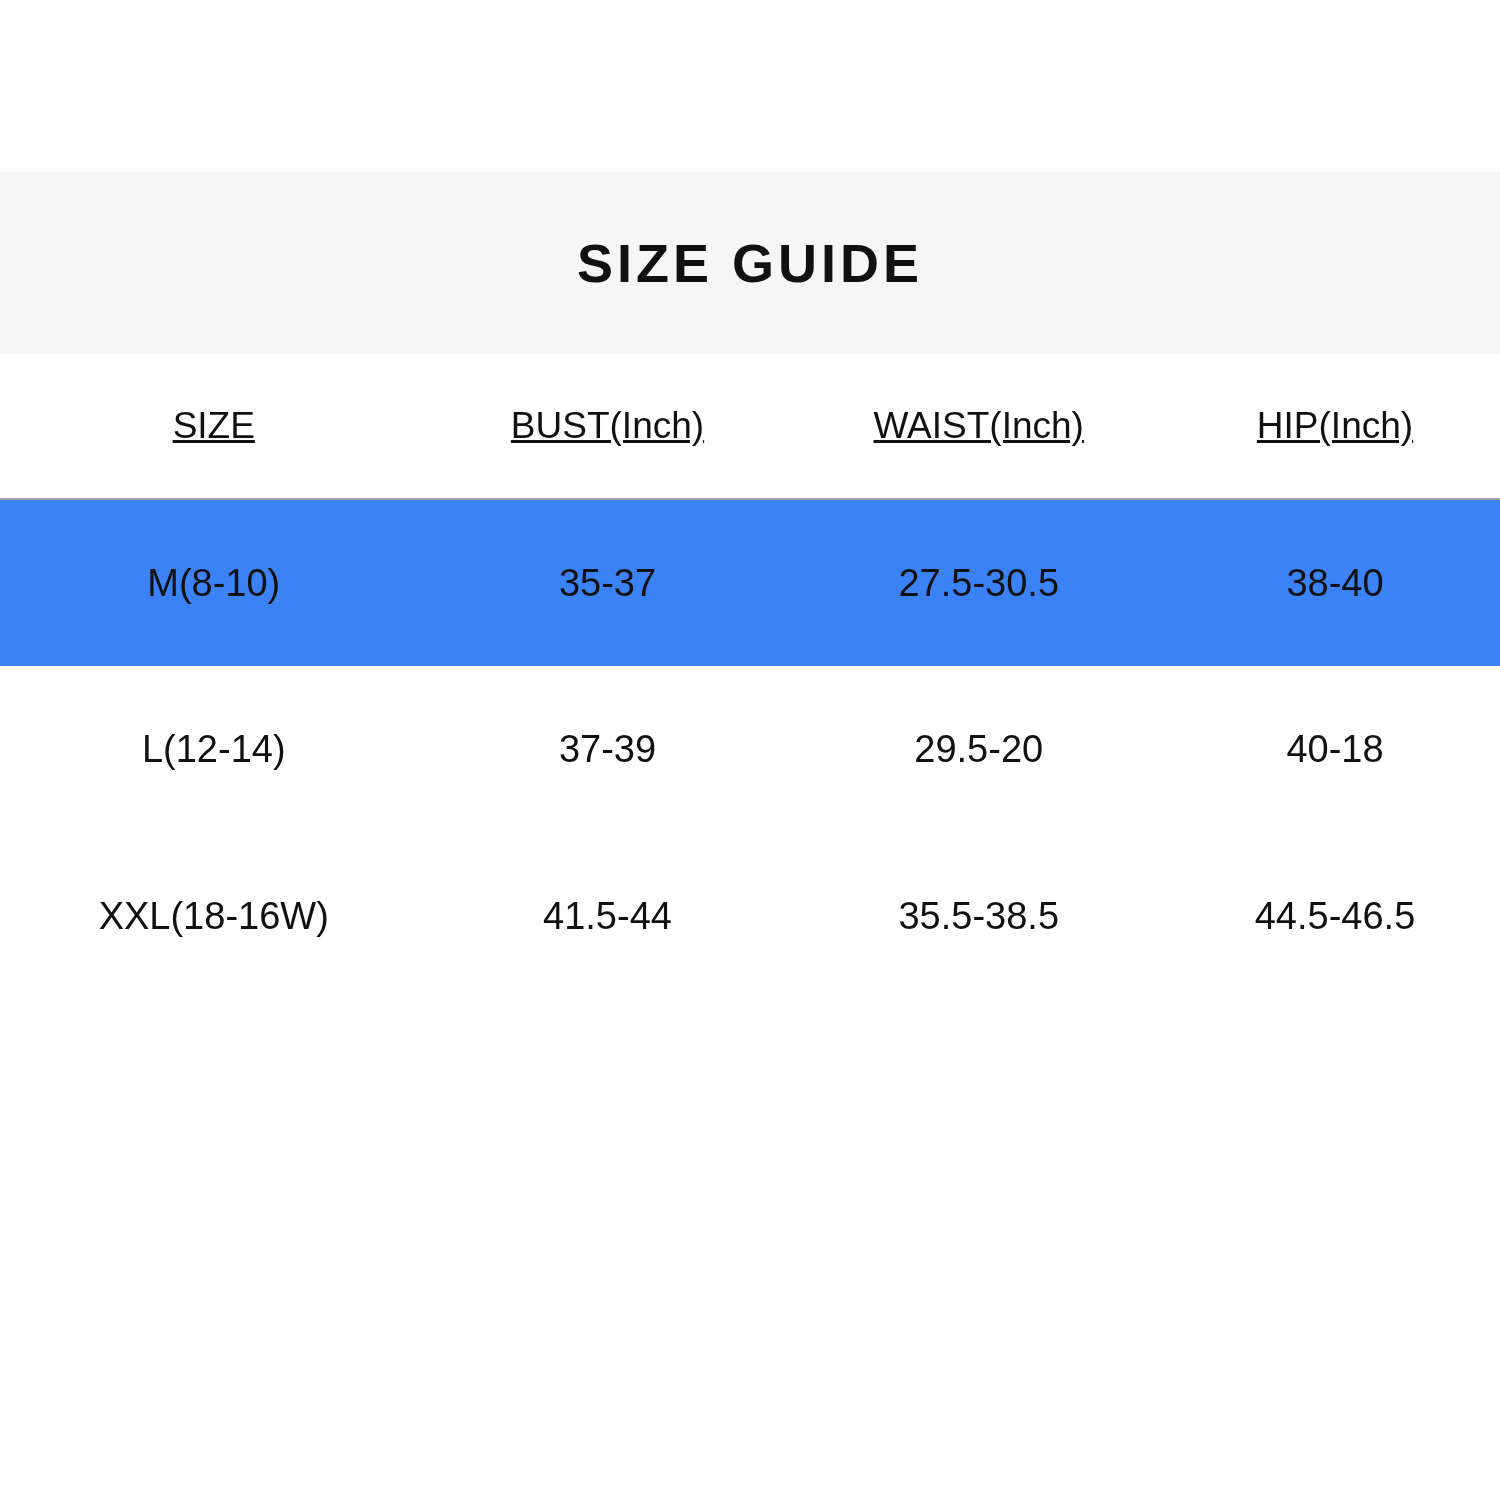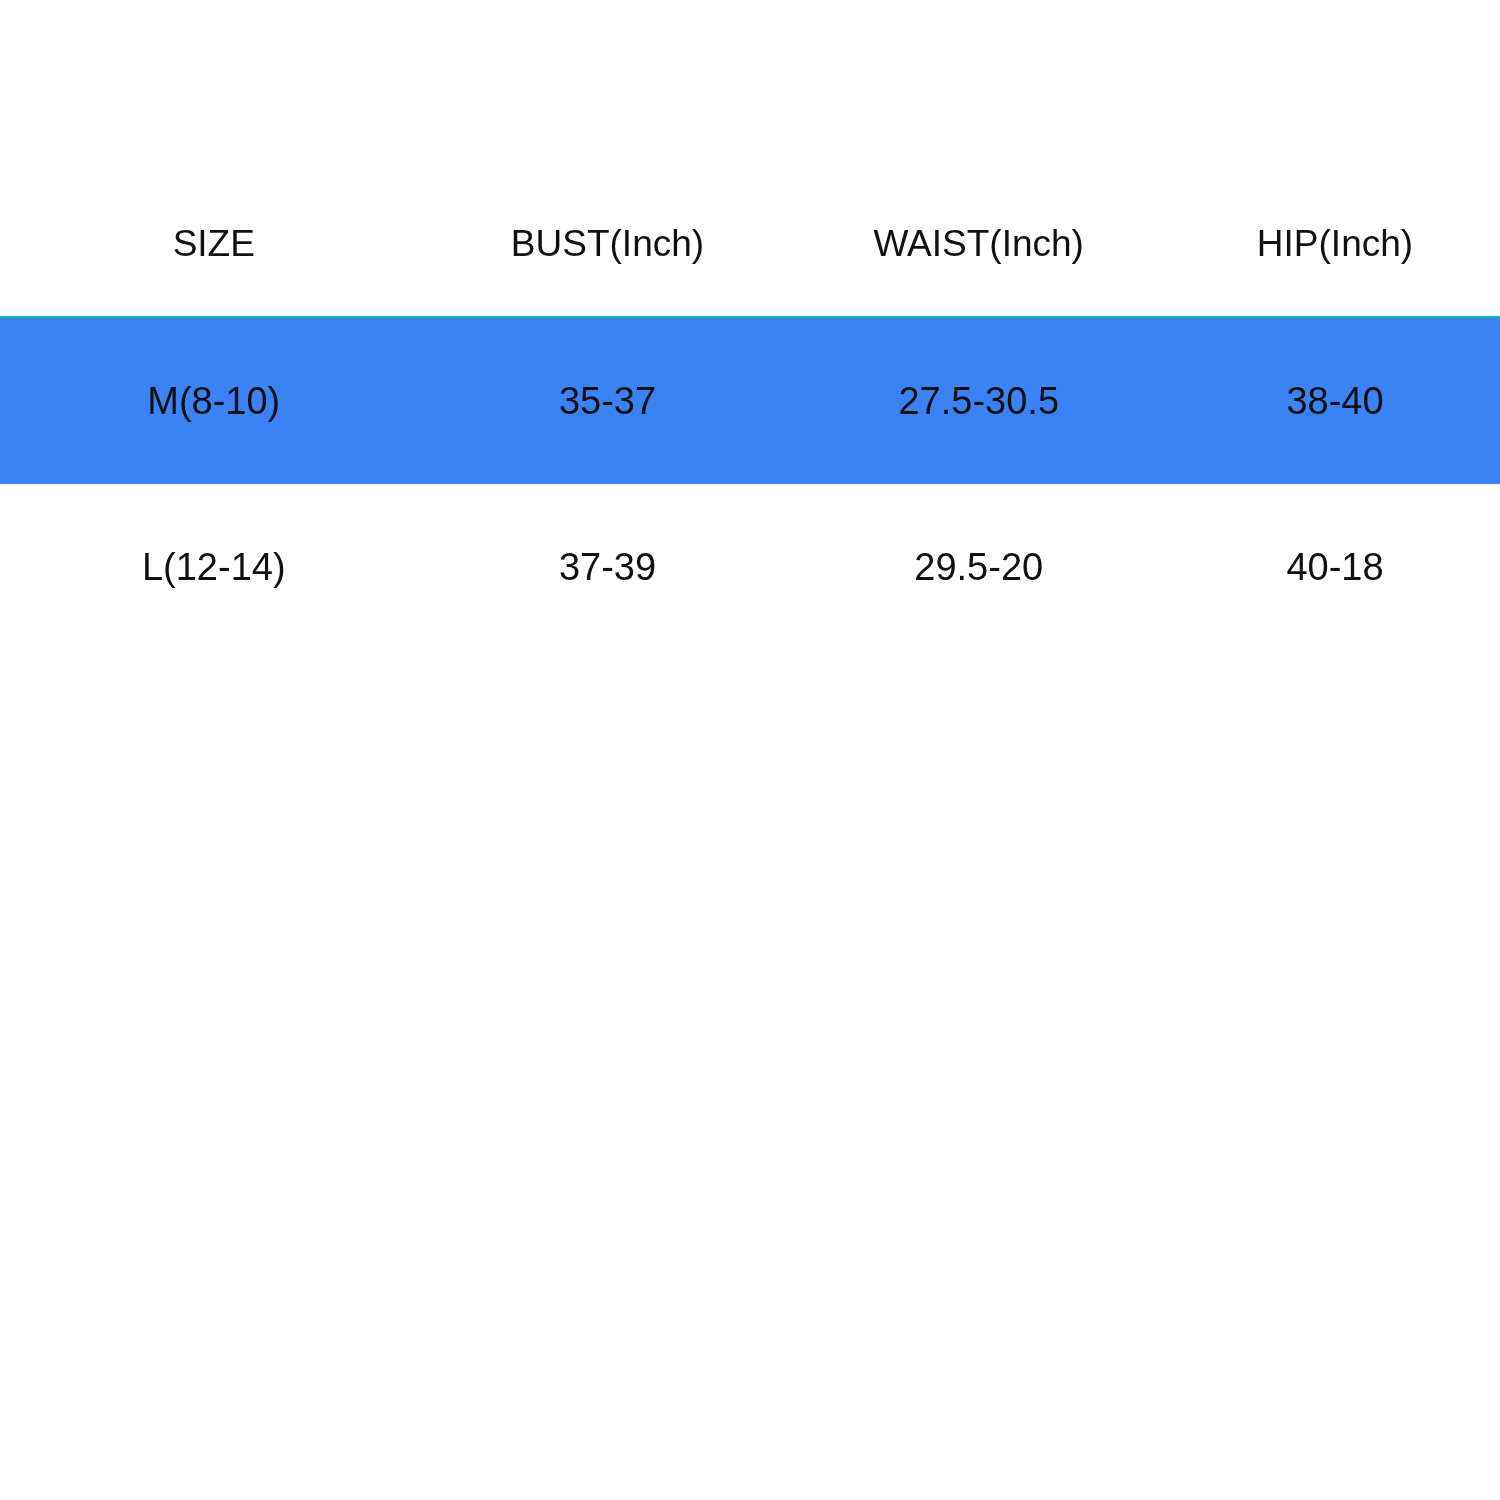--- a/index.html
+++ b/index.html
@@ -57,21 +57,22 @@
     background: #ffffff;
     height: 145px;
   }
   thead th {
     font-size: 37px;
     font-weight: normal;
     color: #111111;
     text-align: center;
     padding: 0;
     vertical-align: middle;
-    border-bottom: 2px solid #14b8a6;
+    border-bottom: 2px solid #a3a3a3;
+    text-decoration: underline;
   }
   tbody tr {
     height: 167px;
   }
   tbody tr.odd { background: #ffffff; }
   tbody tr.even { background: #3b82f6; }
   tbody td {
     font-size: 38px;
     color: #111111;
     text-align: center;
@@ -87,20 +88,23 @@
     background: #ffffff;
   }
 </style>
 </head>
 <body>
 
 <div class="page">
 
   <div class="top-band"></div>
 
+  <div class="title-band">
+    <div class="title">SIZE GUIDE</div>
+  </div>
 
   <table class="size-table">
     <colgroup>
       <col class="c0">
       <col class="c1">
       <col class="c2">
       <col class="c3">
     </colgroup>
     <thead>
       <tr class="header-row">
@@ -116,17 +120,23 @@
         <td>35-37</td>
         <td>27.5-30.5</td>
         <td>38-40</td>
       </tr>
       <tr class="odd">
         <td class="size-cell">L(12-14)</td>
         <td>37-39</td>
         <td>29.5-20</td>
         <td>40-18</td>
       </tr>
+      <tr class="odd">
+        <td class="size-cell">XXL(18-16W)</td>
+        <td>41.5-44</td>
+        <td>35.5-38.5</td>
+        <td>44.5-46.5</td>
+      </tr>
     </tbody>
   </table>
 
   <div class="bottom-band"></div>
 </div>
 
 </body></html>

